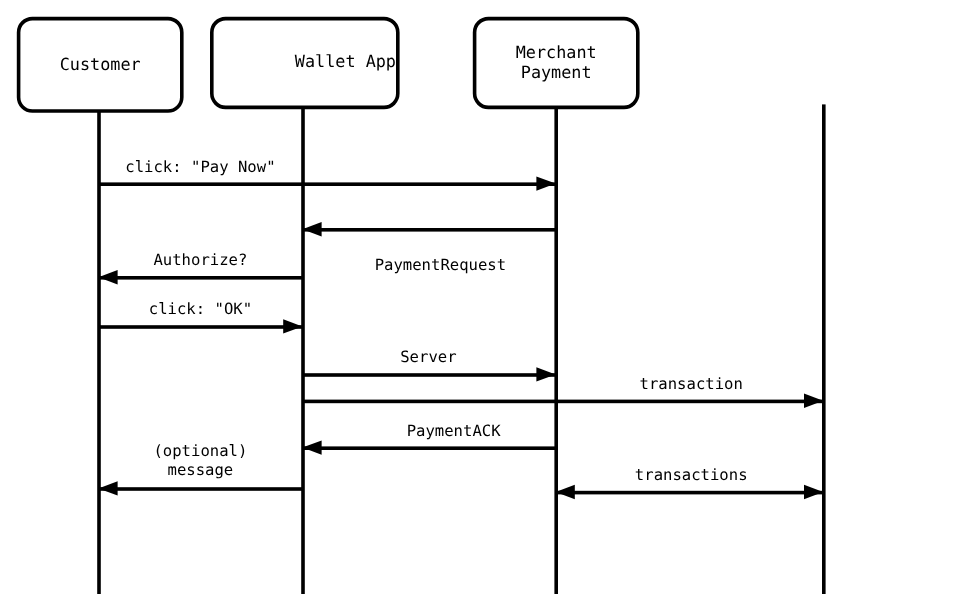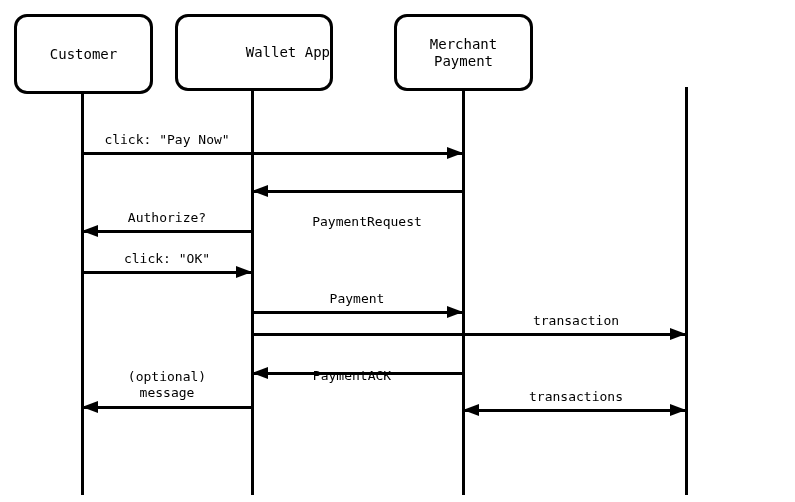--- a/index.html
+++ b/index.html
@@ -105,33 +105,33 @@
     <div class="head left" style="left:82px; top:225px;"></div>
   </div>
 
   <div>
     <div class="msg-label" style="left:167px; top:251px;">click: "OK"</div>
     <div class="msg-line" style="left:82px; top:271px; width:170px;"></div>
     <div class="head right" style="left:236px; top:266px;"></div>
   </div>
 
   <div>
-    <div class="msg-label" style="left:357px; top:291px;">Payment</div>
+    <div class="msg-label" style="left:357px; top:291px;">Server</div>
     <div class="msg-line" style="left:252px; top:311px; width:211px;"></div>
     <div class="head right" style="left:447px; top:306px;"></div>
   </div>
 
   <div>
     <div class="msg-label" style="left:576px; top:313px;">transaction</div>
     <div class="msg-line" style="left:252px; top:333px; width:434px;"></div>
     <div class="head right" style="left:670px; top:328px;"></div>
   </div>
 
   <div>
-    <div class="msg-label" style="left:352px; top:352px;margin-top:16px;">PaymentACK</div>
+    <div class="msg-label" style="left:378px; top:352px;">PaymentACK</div>
     <div class="msg-line" style="left:252px; top:372px; width:211px;"></div>
     <div class="head left" style="left:252px; top:367px;"></div>
   </div>
 
   <div>
     <div class="msg-label" style="left:167px; top:369px;">(optional)
 message</div>
     <div class="msg-line" style="left:82px; top:406px; width:170px;"></div>
     <div class="head left" style="left:82px; top:401px;"></div>
   </div>

